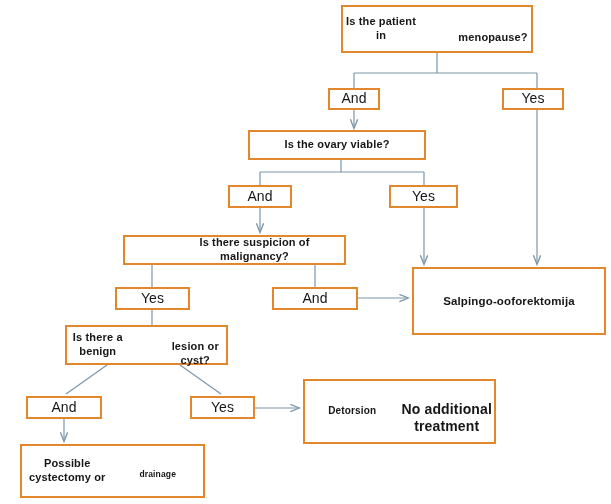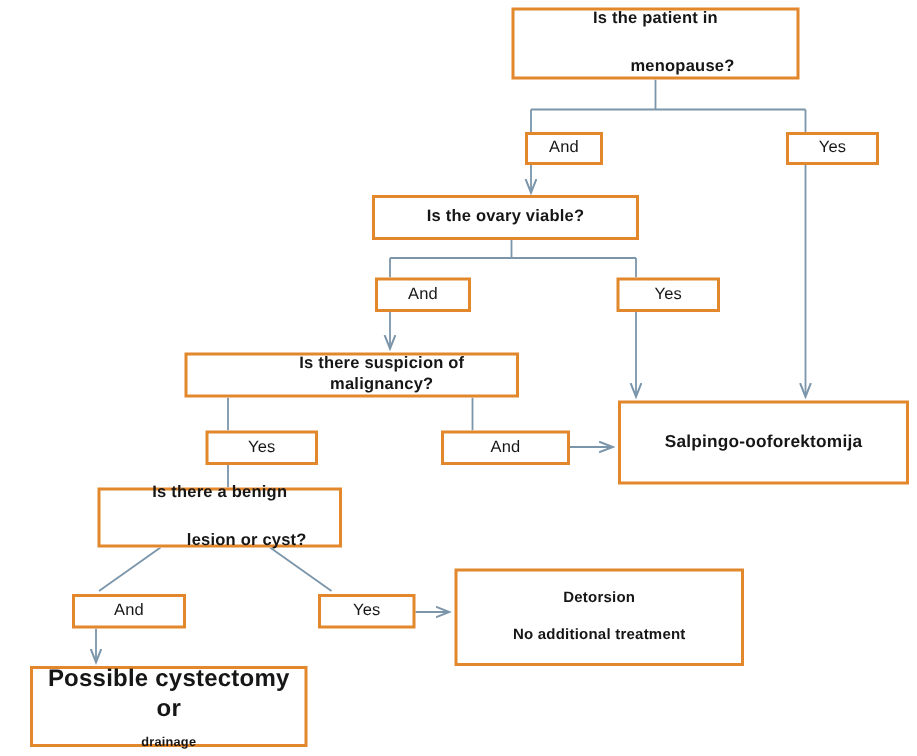--- a/index.html
+++ b/index.html
@@ -15,54 +15,53 @@
     background: #ffffff;
     overflow: hidden;
     font-family: "Liberation Sans", sans-serif;
   }
   .node {
     position: absolute;
     box-sizing: border-box;
     border: 2px solid #a21caf;
     background: #ffffff;
     display: flex;
-    flex-direction: column;
+    flex-direction: row;
     align-items: center;
     justify-content: center;
     text-align: center;
     color: #161616;
     line-height: 1.25;
   }
   .node .line1, .node .line2 {
     display: block;
     width: 100%;
   }
   .q-node {
     font-size: 11px;
     font-weight: bold;
     letter-spacing: 0.15px;
   }
   .q-node .line2 {
     margin-top: 18px;
     padding-left: 36px;
   }
   .small-node {
-    font-size: 11px;
+    font-size: 14px;
     font-weight: normal;
     letter-spacing: 0.1px;
-    margin-left: 22px;
   }
   .term-node {
     font-size: 11.5px;
     font-weight: bold;
     letter-spacing: 0.15px;
   }
   .term-node.two-line .line1 { font-size: 10px; }
-  .term-node.two-line .line2 { font-size: 10px; margin-top: 13px; }
-  .cyst-node .line1 { font-size: 16px; }
+  .term-node.two-line .line2 { font-size: 14px; margin-top: 13px; }
+  .cyst-node .line1 { font-size: 11px; }
   .cyst-node .line2 { font-size: 8.5px; margin-top: 6px; }
   #connectors {
     position: absolute;
     left: 0;
     top: 0;
     width: 611px;
     height: 504px;
     pointer-events: none;
   }
 </style>
@@ -148,21 +147,21 @@
   </div>
 
   <div class="node small-node" id="n-yes-3" style="left: 115px; top: 287px; width: 75px; height: 23px; border-color: rgb(226, 135, 43);">
     <span class="line1">Yes</span>
   </div>
 
   <div class="node small-node" id="n-and-3" style="left: 272px; top: 287px; width: 86px; height: 23px; border-color: rgb(226, 135, 43);">
     <span class="line1">And</span>
   </div>
 
-  <div class="node term-node" id="n-salpingo" style="left: 412px; top: 267px; width: 194px; height: 56px; border-color: rgb(226, 135, 43);">
+  <div class="node term-node" id="n-salpingo" style="left: 412px; top: 267px; width: 194px; height: 68px; border-color: rgb(226, 135, 43);">
     <span class="line1">Salpingo-ooforektomija</span>
   </div>
 
   <div class="node q-node" id="n-benign-lesion" style="left: 65px; top: 325px; width: 163px; height: 40px; border-color: rgb(226, 135, 43); text-align: center;">
     <span class="line1">Is there a benign</span>
     <span class="line2">lesion or cyst?</span>
   </div>
 
   <div class="node small-node" id="n-and-4" style="left: 26px; top: 396px; width: 76px; height: 23px; border-color: rgb(226, 135, 43);">
     <span class="line1">And</span>

